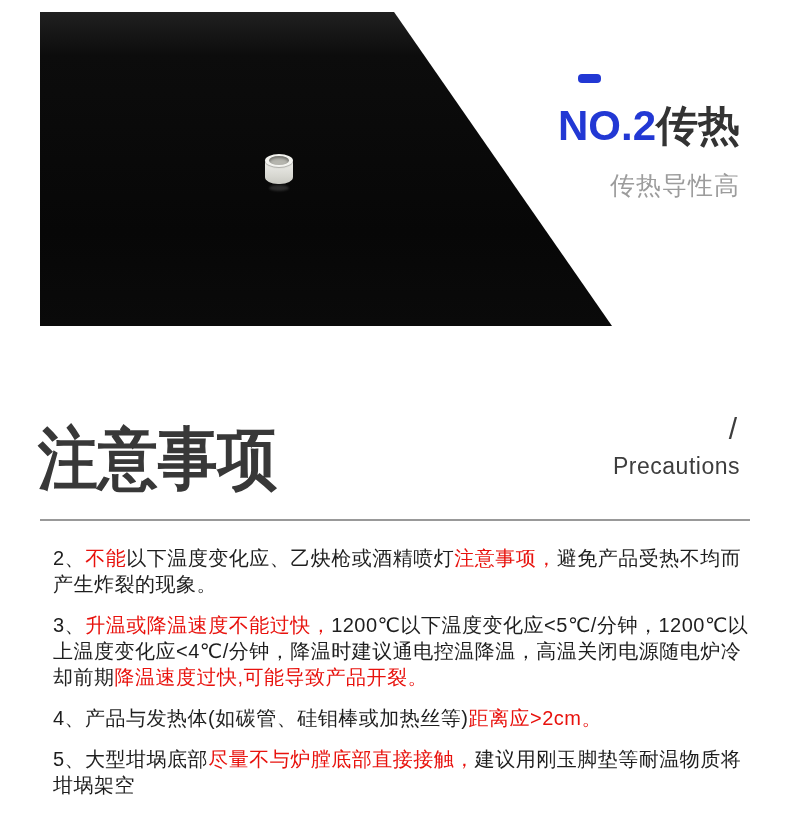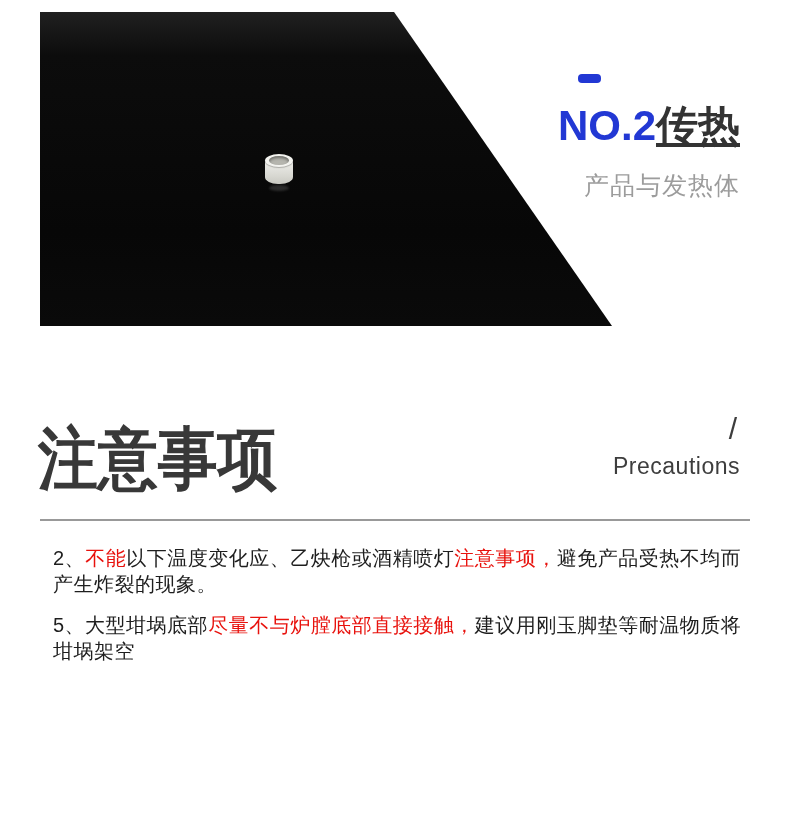--- a/index.html
+++ b/index.html
@@ -46,21 +46,21 @@
   .dash{
     position:absolute;left:578px;top:74px;width:23px;height:9px;
     border-radius:4px;background:var(--accent-blue,#2238d4);
   }
   .hero-title{
     position:absolute;right:50px;top:103px;
     font-size:42px;font-weight:bold;line-height:46px;
     white-space:nowrap;letter-spacing:0;
   }
   .hero-title .t-no{color:var(--accent-blue,#2238d4);}
-  .hero-title .t-cn{color:#333333;text-decoration:underline;}
+  .hero-title .t-cn{color:#333333;}
   .hero-subtitle{
     position:absolute;right:50px;top:169px;
     font-size:25px;color:var(--subtitle-gray,#9c9c9c);
     letter-spacing:1px;white-space:nowrap;
   }
 
   
   .sec-heading{
     position:absolute;left:38px;top:424px;
     font-size:68px;font-weight:bold;color:var(--heading-dark,#383838);
@@ -100,25 +100,27 @@
       <div class="c-rim"></div>
       <div class="c-cavity"></div>
       <div class="c-reflection"></div>
     </div>
   </div>
 
   <div class="dash"></div>
   <div class="hero-title">
     <span class="t-no">NO.2</span><span class="t-cn">传热</span>
   </div>
-  <div class="hero-subtitle">产品与发热体</div>
+  <div class="hero-subtitle">传热导性高</div>
 
   <div class="sec-heading">注意事项</div>
   <div class="sec-slash">/</div>
   <div class="sec-en">Precautions</div>
   <div class="divider"></div>
 
   <div class="plist">
       <div class="list-item"><span>2、</span><span class="red">不能</span><span>以下温度变化应、乙炔枪或酒精喷灯</span><span class="red">注意事项，</span><span>避免产品受热不均而产生炸裂的现象。</span></div>
+      <div class="list-item"><span>3、</span><span class="red">升温或降温速度不能过快，</span><span>1200℃以下温度变化应&lt;5℃/分钟，1200℃以上温度变化应&lt;4℃/分钟，降温时建议通电控温降温，高温关闭电源随电炉冷却前期</span><span class="red">降温速度过快,可能导致产品开裂。</span></div>
+      <div class="list-item"><span>4、产品与发热体(如碳管、硅钼棒或加热丝等)</span><span class="red">距离应&gt;2cm。</span></div>
       <div class="list-item"><span>5、大型坩埚底部</span><span class="red">尽量不与炉膛底部直接接触，</span><span>建议用刚玉脚垫等耐温物质将坩埚架空</span></div>
     </div>
 
 </div>
 
 </body></html>

